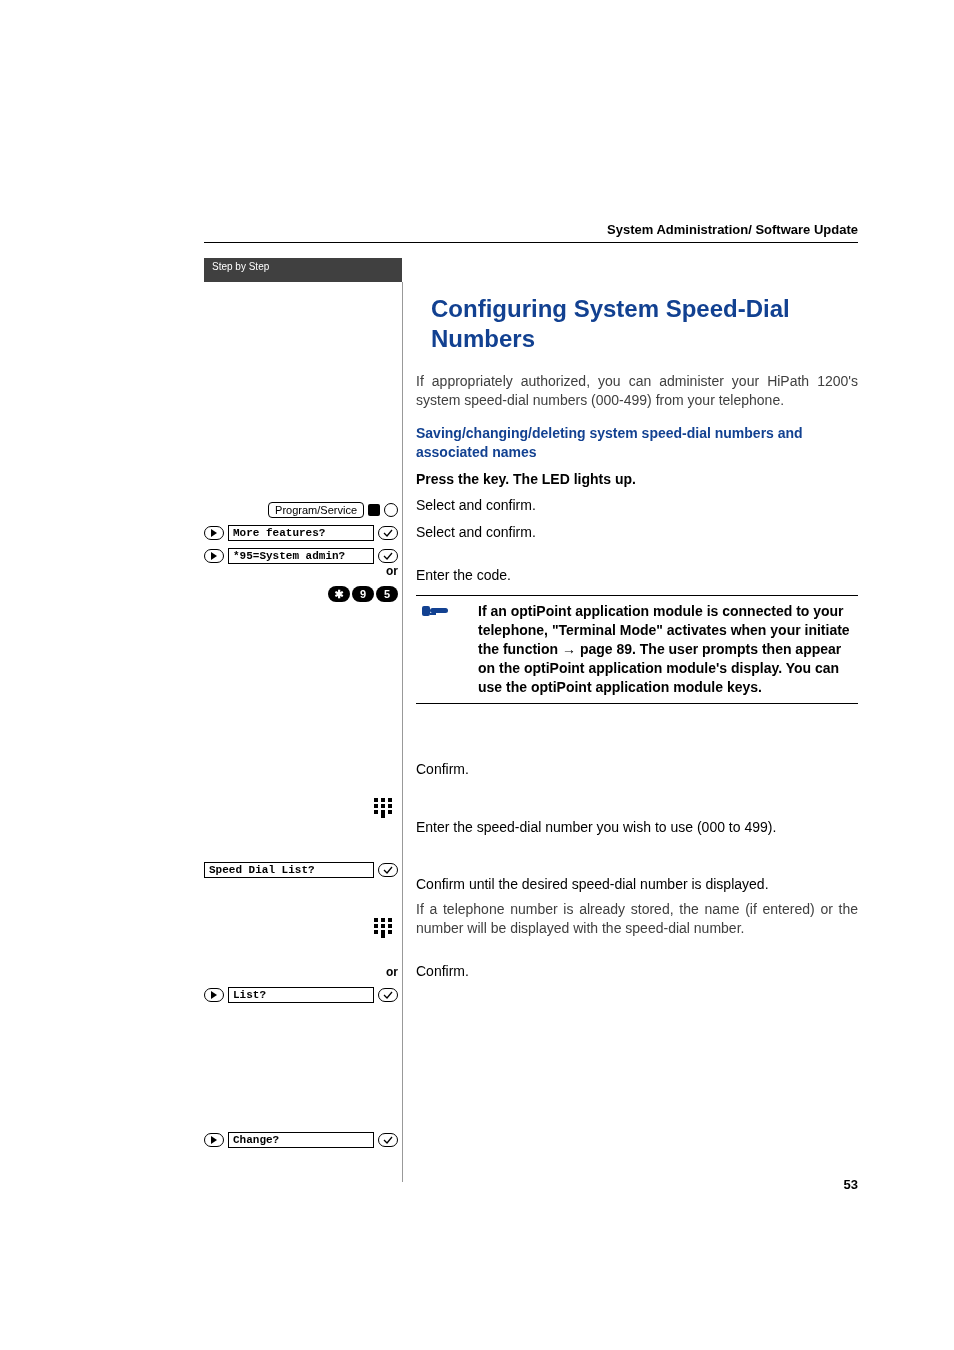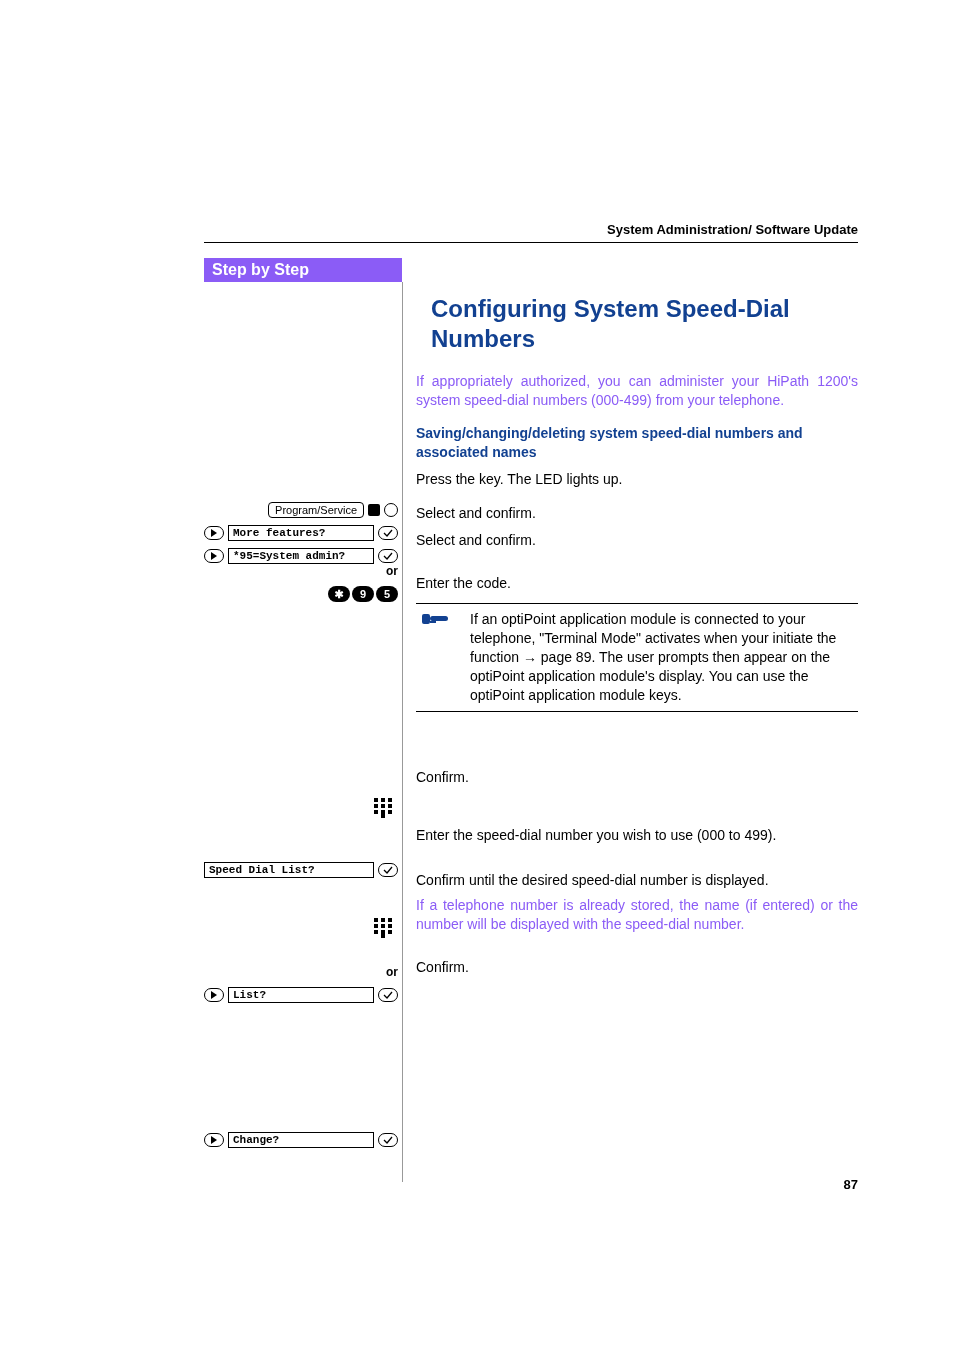--- a/index.html
+++ b/index.html
@@ -25,24 +25,24 @@
     left: 204px;
     right: 96px;
     border-top: 1px solid #000;
   }
   .step-banner {
     position: absolute;
     top: 258px;
     left: 204px;
     width: 198px;
     height: 24px;
-    background: #8b5cf6;
+    background: #404040;
     color: #fff;
-    font-size: 16px;
-    font-weight: bold;
+    font-size: 10px;
+    font-weight: normal;
     padding: 3px 8px;
   }
   .sidebar-line {
     position: absolute;
     top: 282px;
     left: 402px;
     width: 1px;
     height: 900px;
     background: #999;
   }
@@ -57,41 +57,42 @@
     font-size: 24px;
     font-weight: bold;
     line-height: 1.25;
     margin-bottom: 18px;
     margin-left: 15px;
   }
   .para {
     font-size: 14px;
     line-height: 1.35;
     margin-bottom: 14px;
-    color: #8b5cf6;
+    color: #404040;
     text-align: justify;
   }
   .subhead {
     color: #124191;
     font-size: 14px;
     font-weight: bold;
     line-height: 1.35;
     margin-bottom: 8px;
   }
   .step-text {
     font-size: 14px;
     line-height: 1.35;
   }
   .note-box {
     border-top: 1px solid #000;
     border-bottom: 1px solid #000;
     margin: 10px 0 20px 0;
     padding: 6px 6px 6px 6px;
     display: flex;
-    gap: 20px;
+    gap: 28px;
+    font-weight: bold;
   }
   .note-text {
     font-size: 14px;
     line-height: 1.35;
   }
   .page-num {
     position: absolute;
     bottom: 158px;
     right: 96px;
     font-size: 13px;
@@ -334,41 +335,41 @@
         </svg>
     </span>
   </div>
 </div>
 
 <div class="content">
   <div class="h1">Configuring System Speed-Dial Numbers</div>
   <div class="para">If appropriately authorized, you can administer your HiPath 1200's system speed-dial numbers (000-499) from your telephone.</div>
   <div class="subhead">Saving/changing/deleting system speed-dial numbers and associated names</div>
 
-  <div class="step-text" style="margin-bottom:16px;">Press the key. The LED lights up.</div>
+  <div class="step-text" style="margin-bottom:8px;font-weight:bold;">Press the key. The LED lights up.</div>
   <div class="step-text" style="margin-bottom:8px;">Select and confirm.</div>
   <div class="step-text" style="margin-bottom:24px;">Select and confirm.</div>
   <div class="step-text" style="margin-bottom:8px;">Enter the code.</div>
 
   <div class="note-box">
     <div class="finger-icon">
       <svg width="28" height="18" viewBox="0 0 28 18">
         <rect x="0" y="4" width="8" height="10" rx="2" fill="#124191"></rect>
         <rect x="8" y="6" width="18" height="5" rx="2.5" fill="#124191"></rect>
         <rect x="8" y="11" width="6" height="2" fill="#124191"></rect>
       </svg>
     </div>
     <div class="note-text">If an optiPoint application module is connected to your telephone, "Terminal Mode" activates when your initiate the function → page 89. The user prompts then appear on the optiPoint application module's display. You can use the optiPoint application module keys.</div>
   </div>
 
   <div class="gap-lg"></div>
 
   <div class="step-text" style="margin-bottom:40px;">Confirm.</div>
 
-  <div class="step-text" style="margin-bottom:26px;">Enter the speed-dial number you wish to use (000 to 499).</div>
+  <div class="step-text" style="margin-bottom:38px;">Enter the speed-dial number you wish to use (000 to 499).</div>
 
   <div class="step-text" style="margin-bottom:6px;">Confirm until the desired speed-dial number is displayed.</div>
   <div class="para" style="margin-bottom:24px;">If a telephone number is already stored, the name (if entered) or the number will be displayed with the speed-dial number.</div>
 
   <div class="step-text">Confirm.</div>
 </div>
 
-<div class="page-num">87</div>
+<div class="page-num">53</div>
 
 </body></html>

